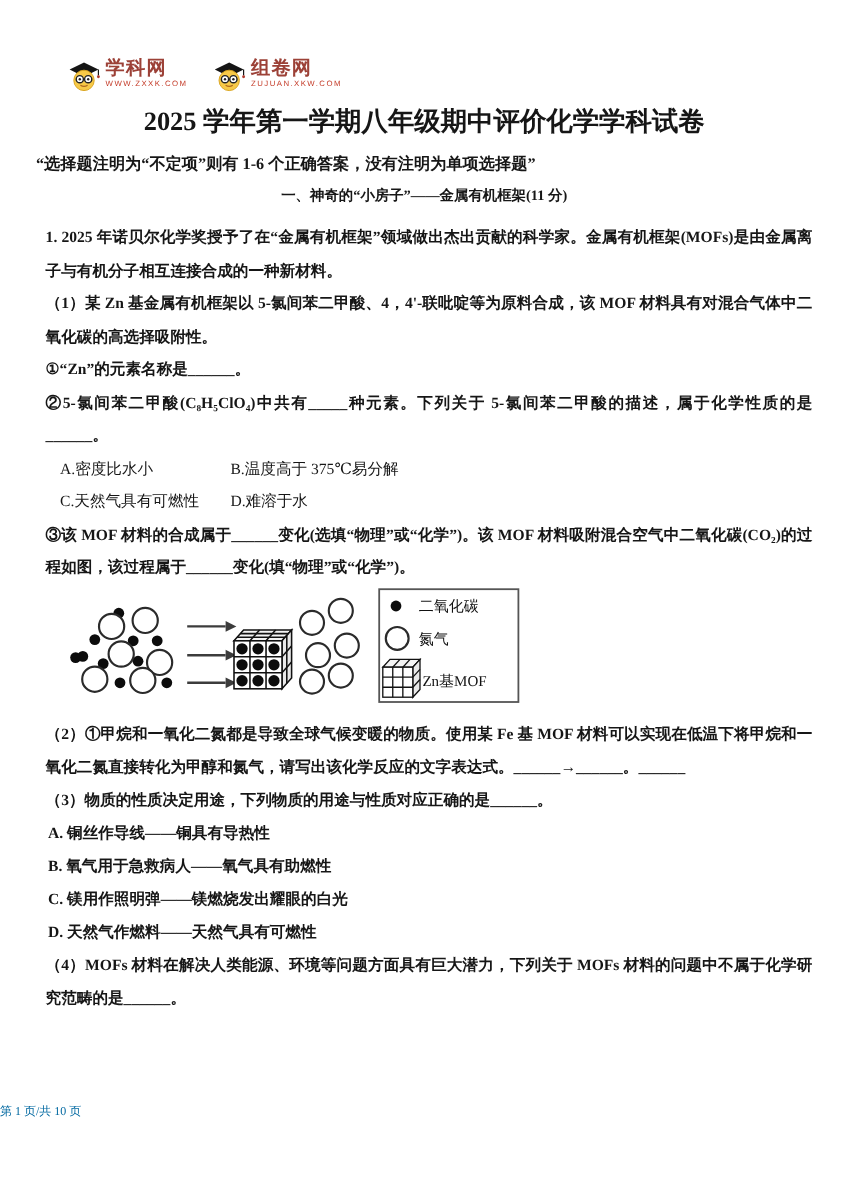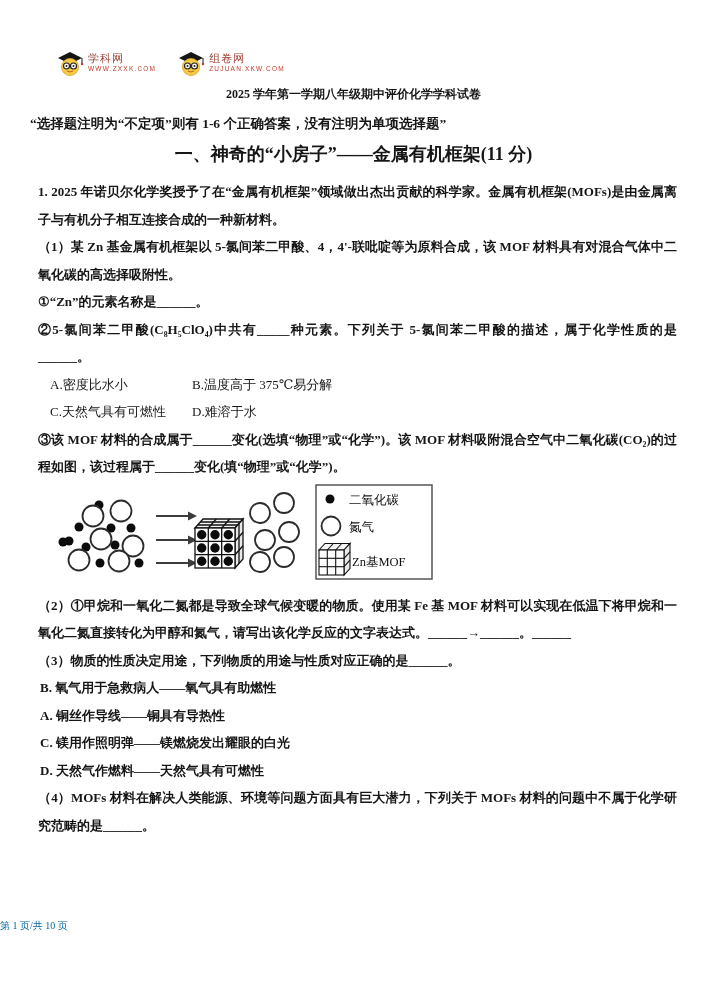--- a/index.html
+++ b/index.html
@@ -21,49 +21,49 @@
     padding: 45px 0 0 57px;
     height: 80px;
   }
   .logo {
     display: flex;
     align-items: center;
     gap: 4px;
   }
   .logo-texts { display: flex; flex-direction: column; line-height: 1; }
   .logo-name {
-    font-size: 11px;
-    font-weight: normal;
+    font-size: 16px;
+    font-weight: bold;
     color: #9c4137;
     font-family: "Liberation Sans", sans-serif;
     letter-spacing: 1px;
   }
   .logo-url {
     font-size: 6.5px;
     color: #c43b28;
     font-family: "Liberation Sans", sans-serif;
     letter-spacing: 1.2px;
     margin-top: 2px;
     text-transform: uppercase;
   }
   
   .paper-title {
     text-align: center;
-    font-size: 12px;
+    font-size: 22px;
     font-weight: bold;
     margin-top: 6px;
   }
   .exam-notice {
     font-size: 13.5px;
     font-weight: bold;
     margin: 12px 0 0 30px;
   }
   .section-heading {
     text-align: center;
-    font-size: 18px;
+    font-size: 12px;
     font-weight: bold;
     margin-top: 9px;
   }
   
   .content {
     padding: 12px 30px 0 38px;
     font-size: 13px;
     line-height: 27.5px;
     text-align: justify;
   }
@@ -236,22 +236,22 @@
             <line x1="286" y1="74.3" x2="292" y2="67.8"></line>
             <line x1="286" y1="82.7" x2="292" y2="76.2"></line>
           </g>
           <text x="294" y="82" class="legend-text">Zn基MOF</text>
         </g>
       </svg>
     </div>
 
     <p>（2）①甲烷和一氧化二氮都是导致全球气候变暖的物质。使用某 Fe 基 MOF 材料可以实现在低温下将甲烷和一氧化二氮直接转化为甲醇和氮气，请写出该化学反应的文字表达式。______→______。______</p>
     <p>（3）物质的性质决定用途，下列物质的用途与性质对应正确的是______。</p>
+    <p class="choice-line">A. 铜丝作导线——铜具有导热性</p>
     <p class="choice-line">B. 氧气用于急救病人——氧气具有助燃性</p>
-    <p class="choice-line">A. 铜丝作导线——铜具有导热性</p>
     <p class="choice-line">C. 镁用作照明弹——镁燃烧发出耀眼的白光</p>
     <p class="choice-line">D. 天然气作燃料——天然气具有可燃性</p>
     <p>（4）MOFs 材料在解决人类能源、环境等问题方面具有巨大潜力，下列关于 MOFs 材料的问题中不属于化学研究范畴的是______。</p>
   </div>
 
   <div class="page-footer">
     <span>第 1 页/共 10 页</span>
   </div>
 
 </div>

